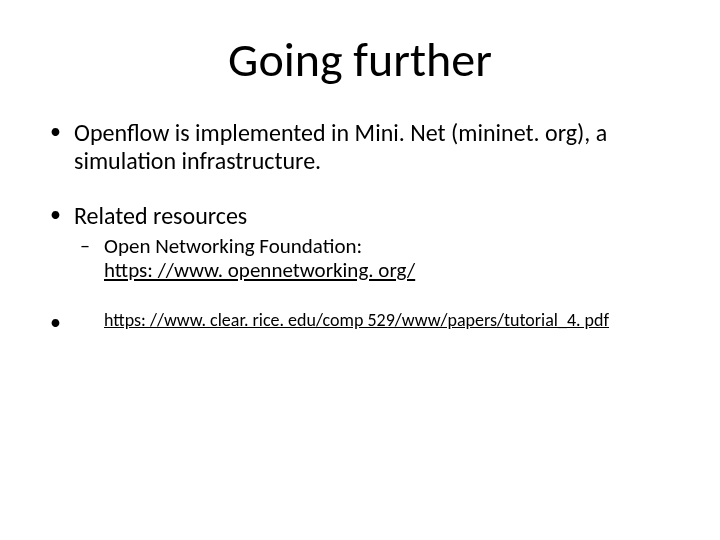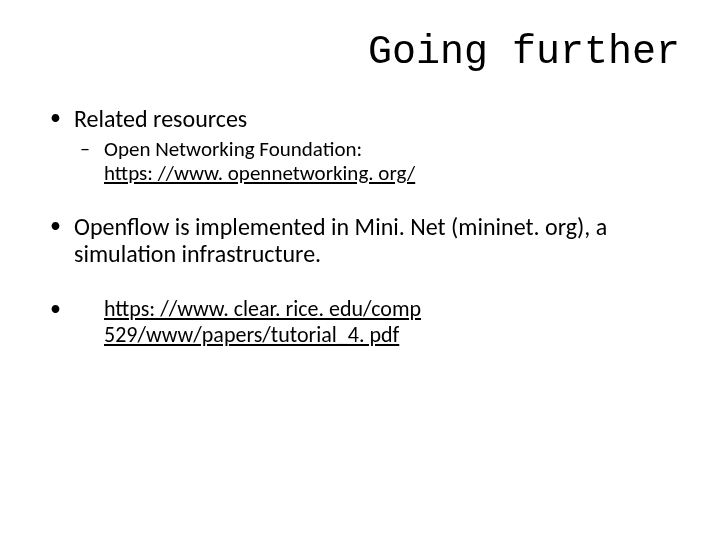--- a/index.html
+++ b/index.html
@@ -12,25 +12,24 @@
     color: #000;
   }
   .slide {
     width: 720px;
     height: 540px;
     position: relative;
     box-sizing: border-box;
     padding: 20px 40px 20px 40px;
   }
   .title {
-    text-align: right;
-    font-size: 40px;
+    text-align: center;
+    font-size: 48px;
     margin: 10px 0 30px 0;
     font-weight: 400;
-    font-family: Liberation Mono, monospace;
   }
   ul.level1 {
     list-style: none;
     padding-left: 0;
     margin: 0;
   }
   ul.level1 > li {
     font-size: 24px;
     line-height: 1.15;
     margin-bottom: 28px;
@@ -56,50 +55,50 @@
     position: relative;
   }
   ul.level2 > li::before {
     content: "–";
     position: absolute;
     left: 6px;
     top: 0;
     font-size: 20px;
   }
   .sub-block {
-    font-size: 22px;
+    font-size: 18px;
     line-height: 1.18;
     padding-left: 30px;
     margin-top: 20px;
   }
   a.link {
     color: #000;
     text-decoration: underline;
   }
 </style>
 </head>
 <body>
 
 <div class="slide">
   <h1 class="title">Going further</h1>
 
   <ul class="level1">
 
     <li>
+      <span>Openflow is implemented in Mini. Net (mininet. org), a simulation infrastructure.</span>
+    </li>
+
+    <li>
       <span>Related resources</span>
       <ul class="level2">
         <li>
           <span>Open Networking Foundation:</span><br>
           <a class="link" href="#">https: //www. opennetworking. org/</a>
         </li>
       </ul>
-    </li>
-
-    <li>
-      <span>Openflow is implemented in Mini. Net (mininet. org), a simulation infrastructure.</span>
     </li>
 
     <li>
       <div class="sub-block">
         <a class="link" href="#">https: //www. clear. rice. edu/comp 529/www/papers/tutorial_4. pdf</a><br>
       </div>
     </li>
 
   </ul>
 </div>

